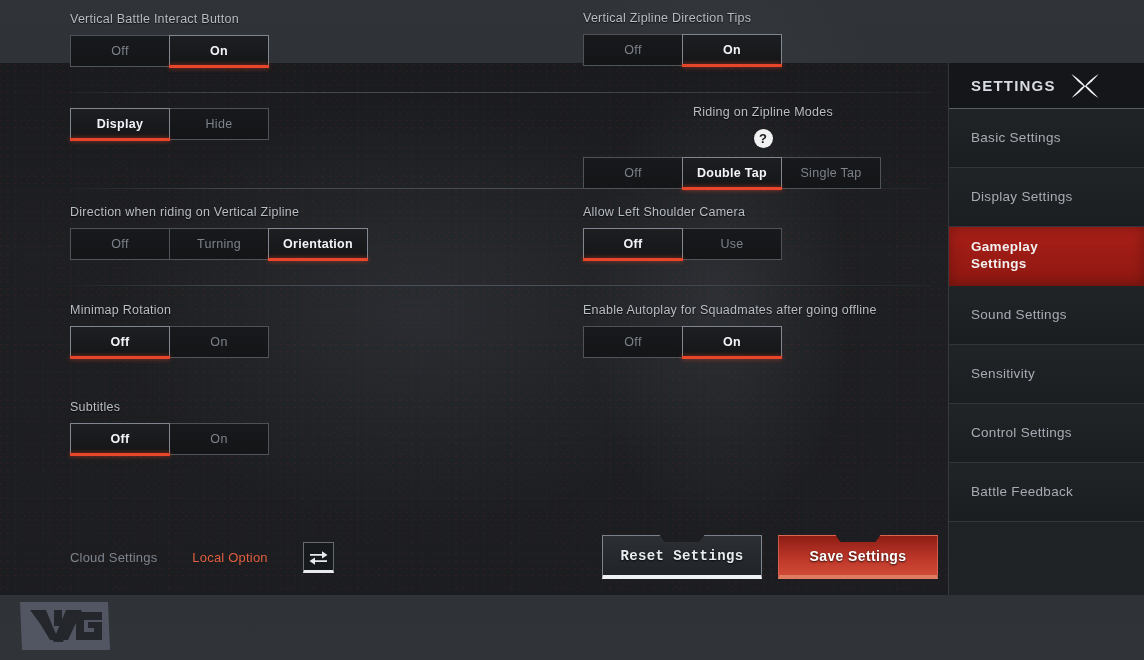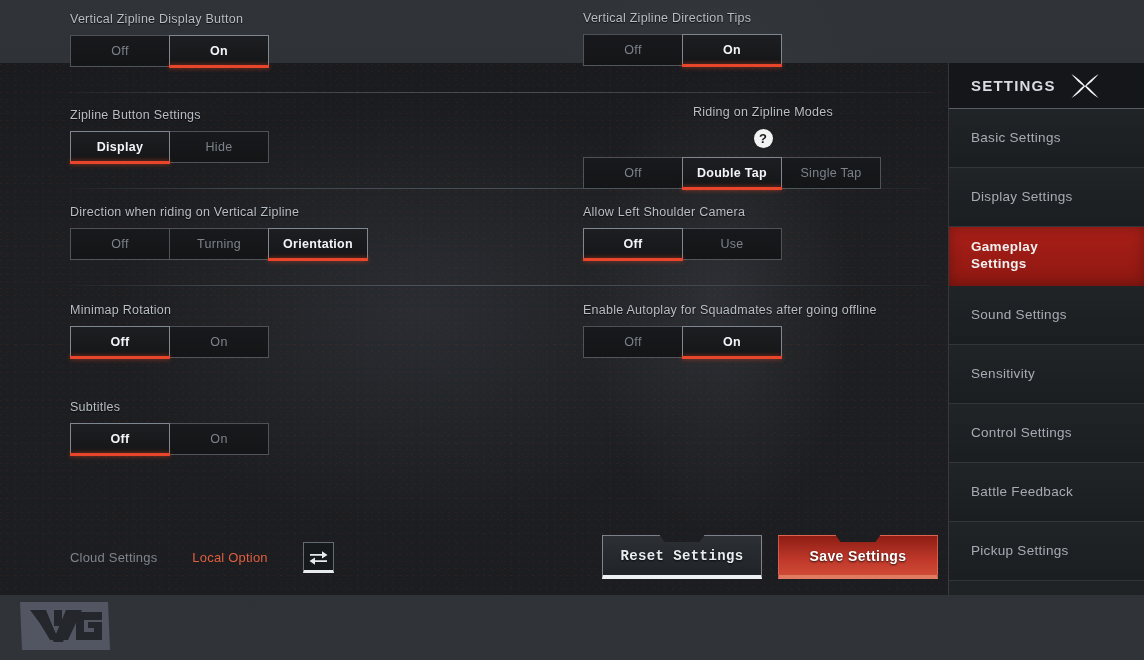--- a/index.html
+++ b/index.html
@@ -245,29 +245,28 @@
 
   <div class="panel"></div>
 
   <div class="content">
 
     <div class="divider" style="top:92px"></div>
     <div class="divider" style="top:188px"></div>
     <div class="divider" style="top:285px"></div>
 
     <div class="col-left" style="top:12px">
-      <div class="setting-label">Vertical Zipline Display Button</div>
+      <div class="setting-label">Vertical Battle Interact Button</div>
       <div class="seg">
         <div class="seg-btn">Off</div>
         <div class="seg-btn active">On</div>
       </div>
     </div>
 
     <div class="col-left" style="top:108px">
-      <div class="setting-label">Zipline Button Settings</div>
       <div class="seg">
         <div class="seg-btn active">Display</div>
         <div class="seg-btn">Hide</div>
       </div>
     </div>
 
     <div class="col-left" style="top:205px">
       <div class="setting-label">Direction when riding on Vertical Zipline</div>
       <div class="seg">
         <div class="seg-btn">Off</div>
@@ -369,23 +368,20 @@
       </div>
     <div class="sb-item">
         <span class="sb-text">Sensitivity</span>
       </div>
     <div class="sb-item">
         <span class="sb-text">Control Settings</span>
       </div>
     <div class="sb-item">
         <span class="sb-text">Battle Feedback</span>
       </div>
-    <div class="sb-item">
-        <span class="sb-text">Pickup Settings</span>
-      </div>
   </div>
 
   <svg class="watermark" viewBox="0 0 100 52">
     <path d="M6 2 L94 2 L96 50 L8 50 Z" fill="#7a7f93" opacity="0.55"></path>
     <path d="M16 10 L31 10 L42 34 L52 10 L48 10 L48 26 L40 26 L40 10 L52 10 L60 10 L49 42 L40 42 Z" fill="#232529"></path>
     <path d="M18 10 L32 10 L44 40 L36 40 Z" fill="#232529"></path>
     <path d="M44 40 L56 10 L68 10 L54 40 Z" fill="#232529"></path>
     <path d="M62 12 L88 12 L88 20 L70 20 L70 32 L80 32 L80 28 L74 28 L74 22 L88 22 L88 40 L62 40 Z" fill="#232529"></path>
   </svg>
 

